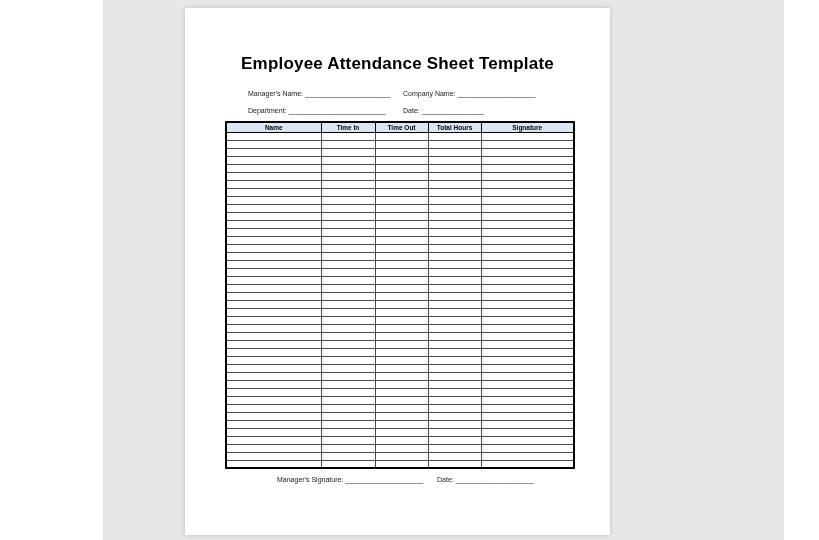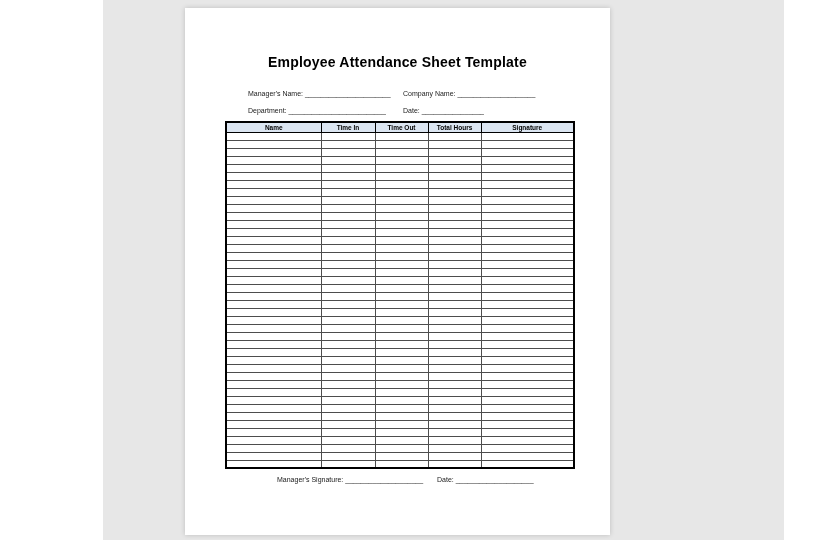--- a/index.html
+++ b/index.html
@@ -1,19 +1,19 @@
 <!DOCTYPE html>
 <html><head>
 <meta charset="utf-8">
 <style>
   * { margin:0; padding:0; box-sizing:border-box; }
   html,body { width:819px; height:540px; background:#ffffff; font-family:"Liberation Sans", sans-serif; overflow:hidden; }
   .workspace { position:absolute; left:103px; top:0; width:681px; height:540px; background:#e7e7e7; }
   .page { position:absolute; left:82px; top:8px; width:425px; height:527px; background:#ffffff; box-shadow:0 0 5px rgba(0,0,0,0.18); }
-  .doc-title { position:absolute; top:46px; left:0; width:100%; text-align:center; font-size:14px; font-weight:bold; color:#000; letter-spacing:0.2px; }
+  .doc-title { position:absolute; top:46px; left:0; width:100%; text-align:center; font-size:17px; font-weight:bold; color:#000; letter-spacing:0.2px; }
   .field { position:absolute; font-size:7px; color:#1a1a1a; white-space:nowrap; }
   .f-manager    { top:82px;  left:63px; }
   .f-company    { top:82px;  left:218px; }
   .f-department { top:99px;  left:63px; }
   .f-date       { top:99px;  left:218px; }
   table.att { position:absolute; top:113px; left:40px; width:348px; border-collapse:collapse; table-layout:fixed; border:2px solid #000; }
   table.att th { height:10px; font-size:6.5px; font-weight:bold; text-align:center; vertical-align:middle; border:1px solid #000; color:#000; padding:0; }
   table.att td { height:8px; border:1px solid #4d4d4d; padding:0; }
   .c0 { width:95px; } .c1 { width:54px; } .c2 { width:53px; } .c3 { width:53px; } .c4 { width:93px; }
   .footer-field { position:absolute; font-size:7px; color:#1a1a1a; white-space:nowrap; }

